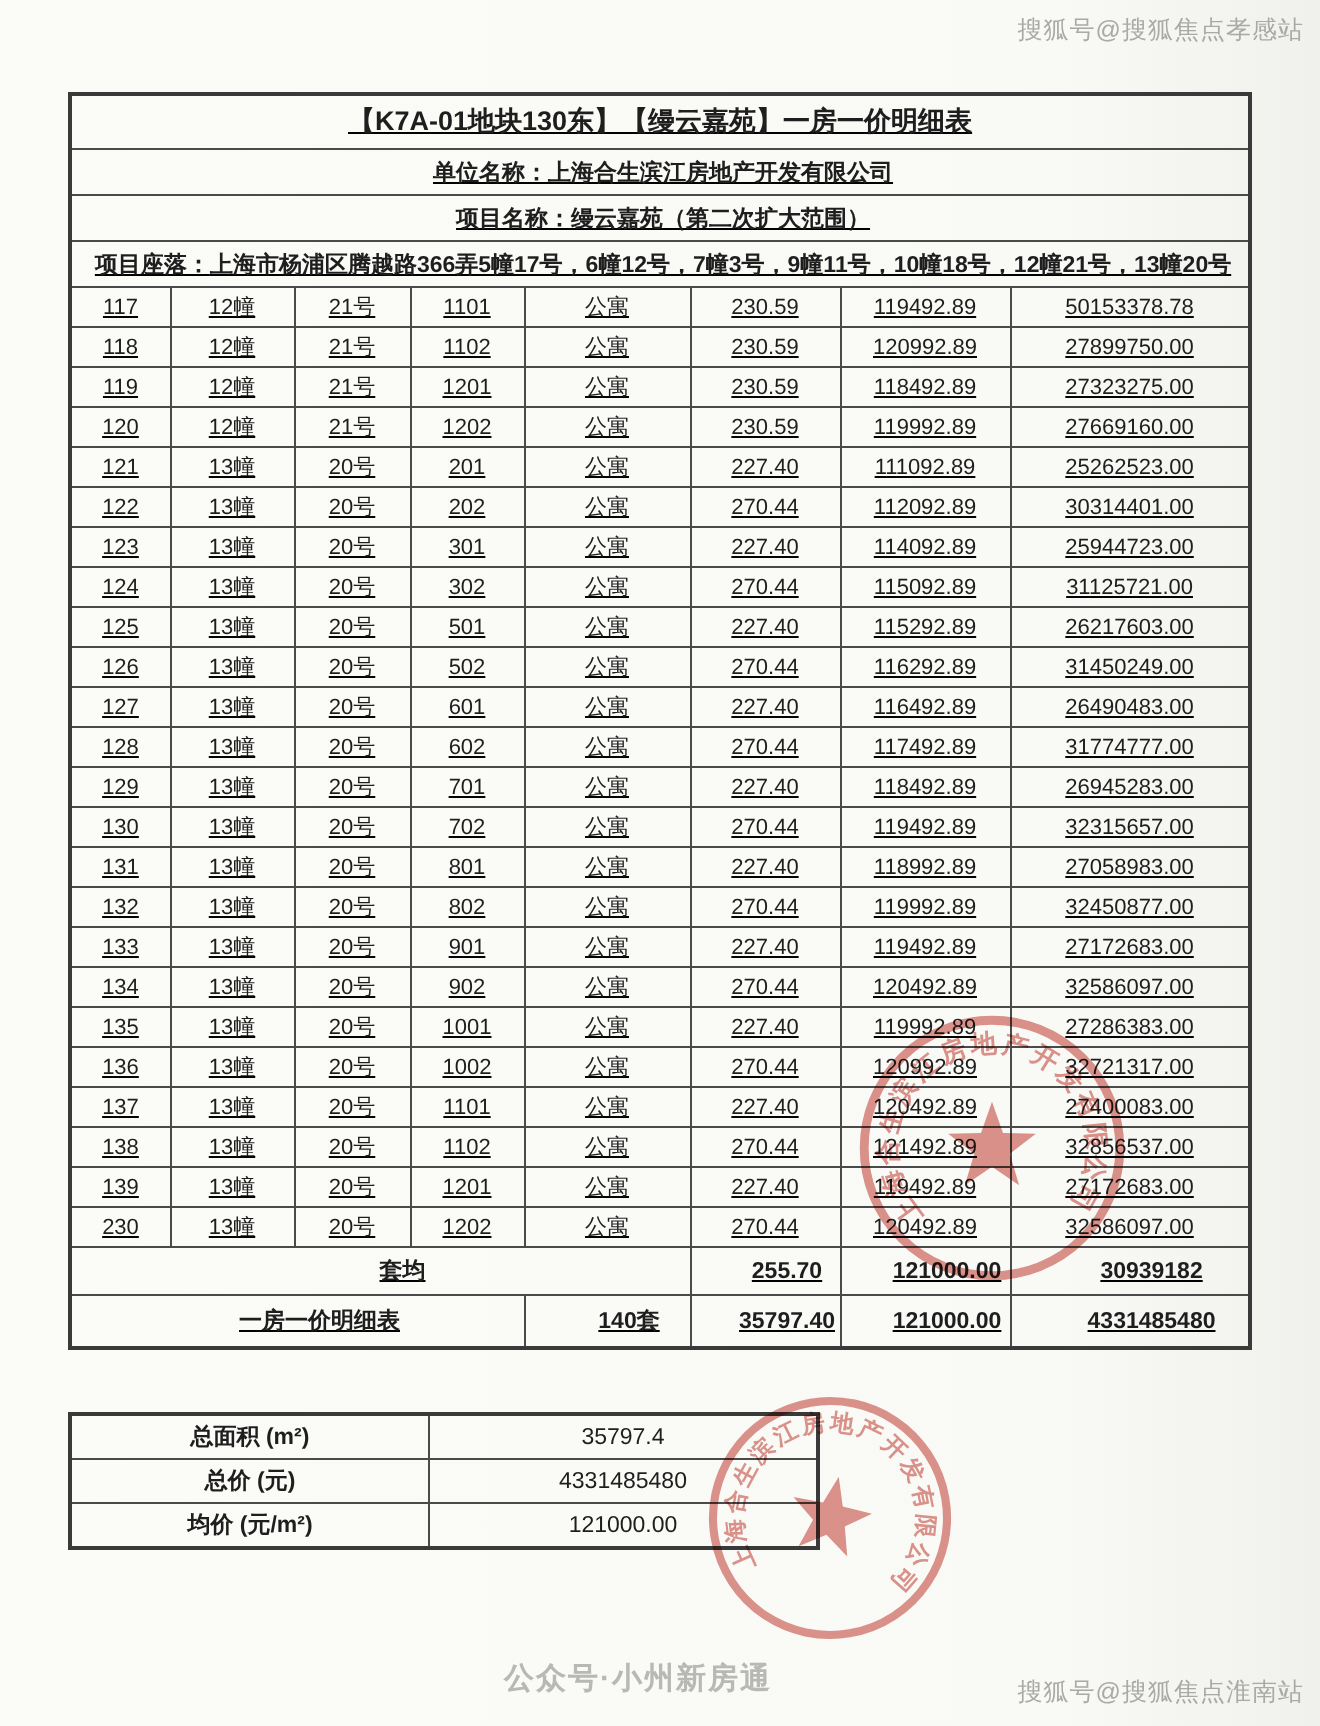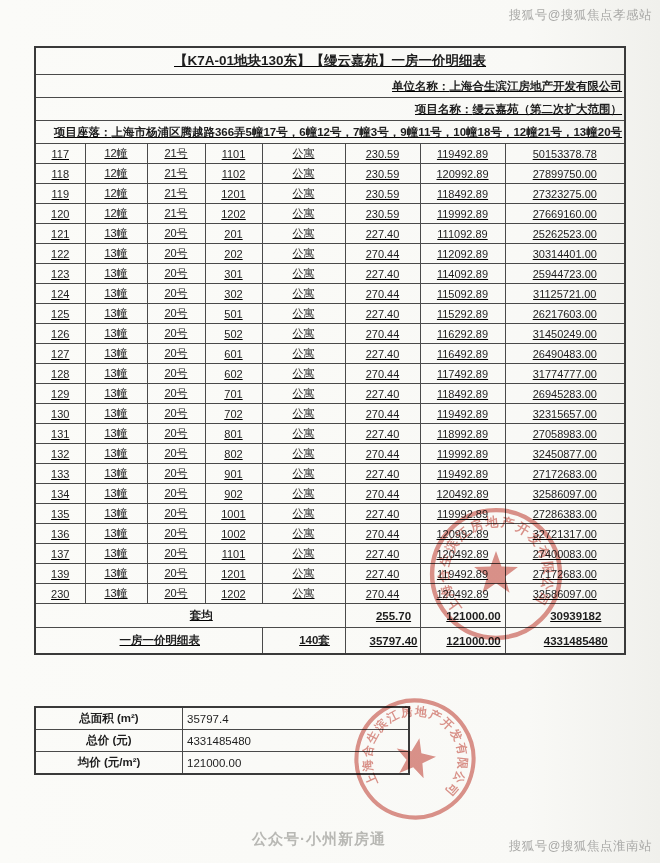--- a/index.html
+++ b/index.html
@@ -9,29 +9,29 @@
   .wm{position:absolute;color:#a9a9a7;font-size:12.5px;letter-spacing:.5px;}
   .wm-tr{top:7px;right:8px;}
   .wm-br{bottom:8px;right:8px;}
   .wm-bc{bottom:14px;left:252px;font-size:15px;font-weight:bold;color:#b8b8b4;letter-spacing:1px;}
 
   table{border-collapse:collapse;table-layout:fixed;}
   .doc-table{position:absolute;left:34px;top:46px;width:592px;border:2px solid #3a3a3a;background:transparent;text-decoration:underline;}
   .doc-table td{border:1px solid #4a4a4a;font-size:11px;color:#1e1e1e;text-align:center;
                 padding:0 2px;height:19px;overflow:hidden;white-space:nowrap;}
   .doc-table .title-cell{font-size:13.5px;font-weight:bold;height:26px;}
-  .doc-table .info-cell{text-align:right;font-weight:bold;font-size:11.5px;height:22px;padding-left:5px;}
+  .doc-table .info-cell{text-align:center;font-weight:bold;font-size:11.5px;height:22px;padding-left:5px;}
   .bold-row td{font-weight:bold;height:23px;font-size:11.5px;padding-left:24px;}
   .total-row td{height:25px;}
 
   .sum-table{position:absolute;left:34px;top:706px;width:376px;border:2px solid #3a3a3a;}
   .sum-table th,.sum-table td{border:1px solid #4a4a4a;font-size:11.5px;color:#1e1e1e;height:21px;
-                padding:0 4px;white-space:nowrap;}
+                padding:0 20px;white-space:nowrap;}
   .sum-table th{width:138px;font-weight:bold;text-align:center;}
-  .sum-table td{font-weight:normal;}
+  .sum-table td{text-align:center;font-weight:normal;}
 
   .stamp{position:absolute;opacity:.55;mix-blend-mode:multiply;pointer-events:none;}
   .stamp-1{left:425px;top:503px;}
   .stamp-2{left:350px;top:694px;transform:rotate(12deg);}
 </style>
 </head>
 <body>
 
 <div class="page">
 
@@ -267,20 +267,30 @@
           <td>137</td>
           <td>13幢</td>
           <td>20号</td>
           <td>1101</td>
           <td>公寓</td>
           <td>227.40</td>
           <td>120492.89</td>
           <td>27400083.00</td>
         </tr>
         <tr>
+          <td>138</td>
+          <td>13幢</td>
+          <td>20号</td>
+          <td>1102</td>
+          <td>公寓</td>
+          <td>270.44</td>
+          <td>121492.89</td>
+          <td>32856537.00</td>
+        </tr>
+        <tr>
           <td>139</td>
           <td>13幢</td>
           <td>20号</td>
           <td>1201</td>
           <td>公寓</td>
           <td>227.40</td>
           <td>119492.89</td>
           <td>27172683.00</td>
         </tr>
         <tr>

